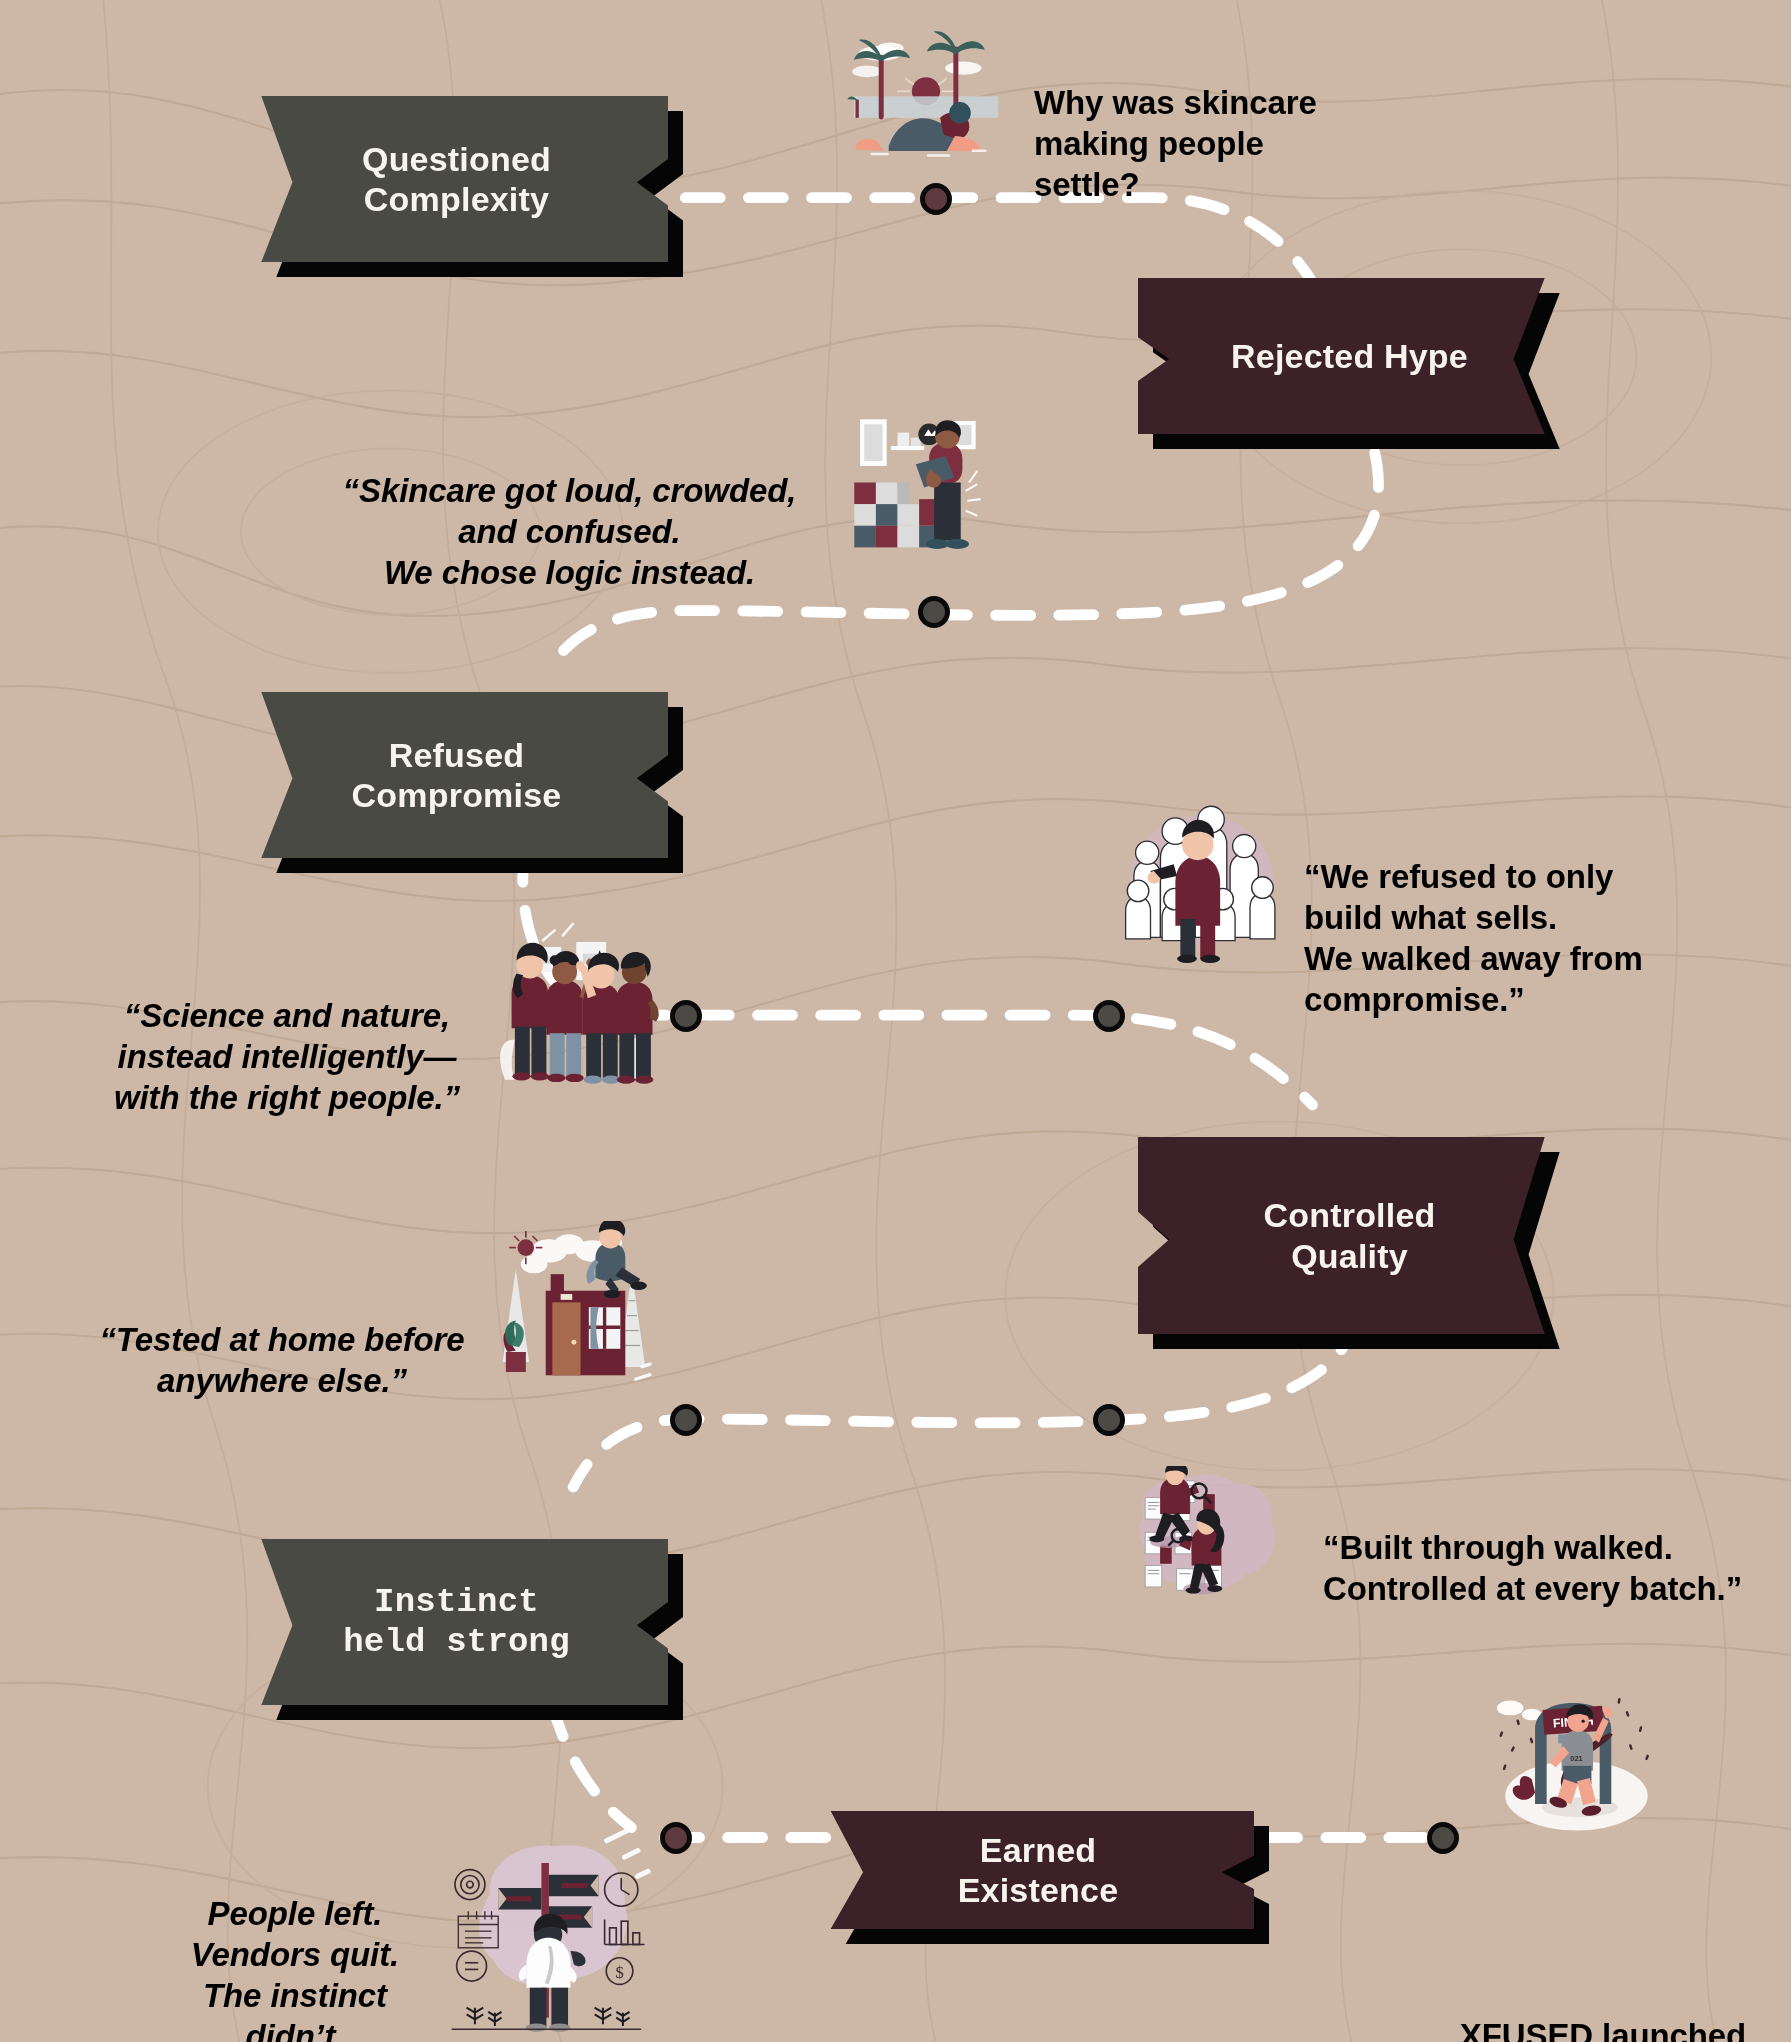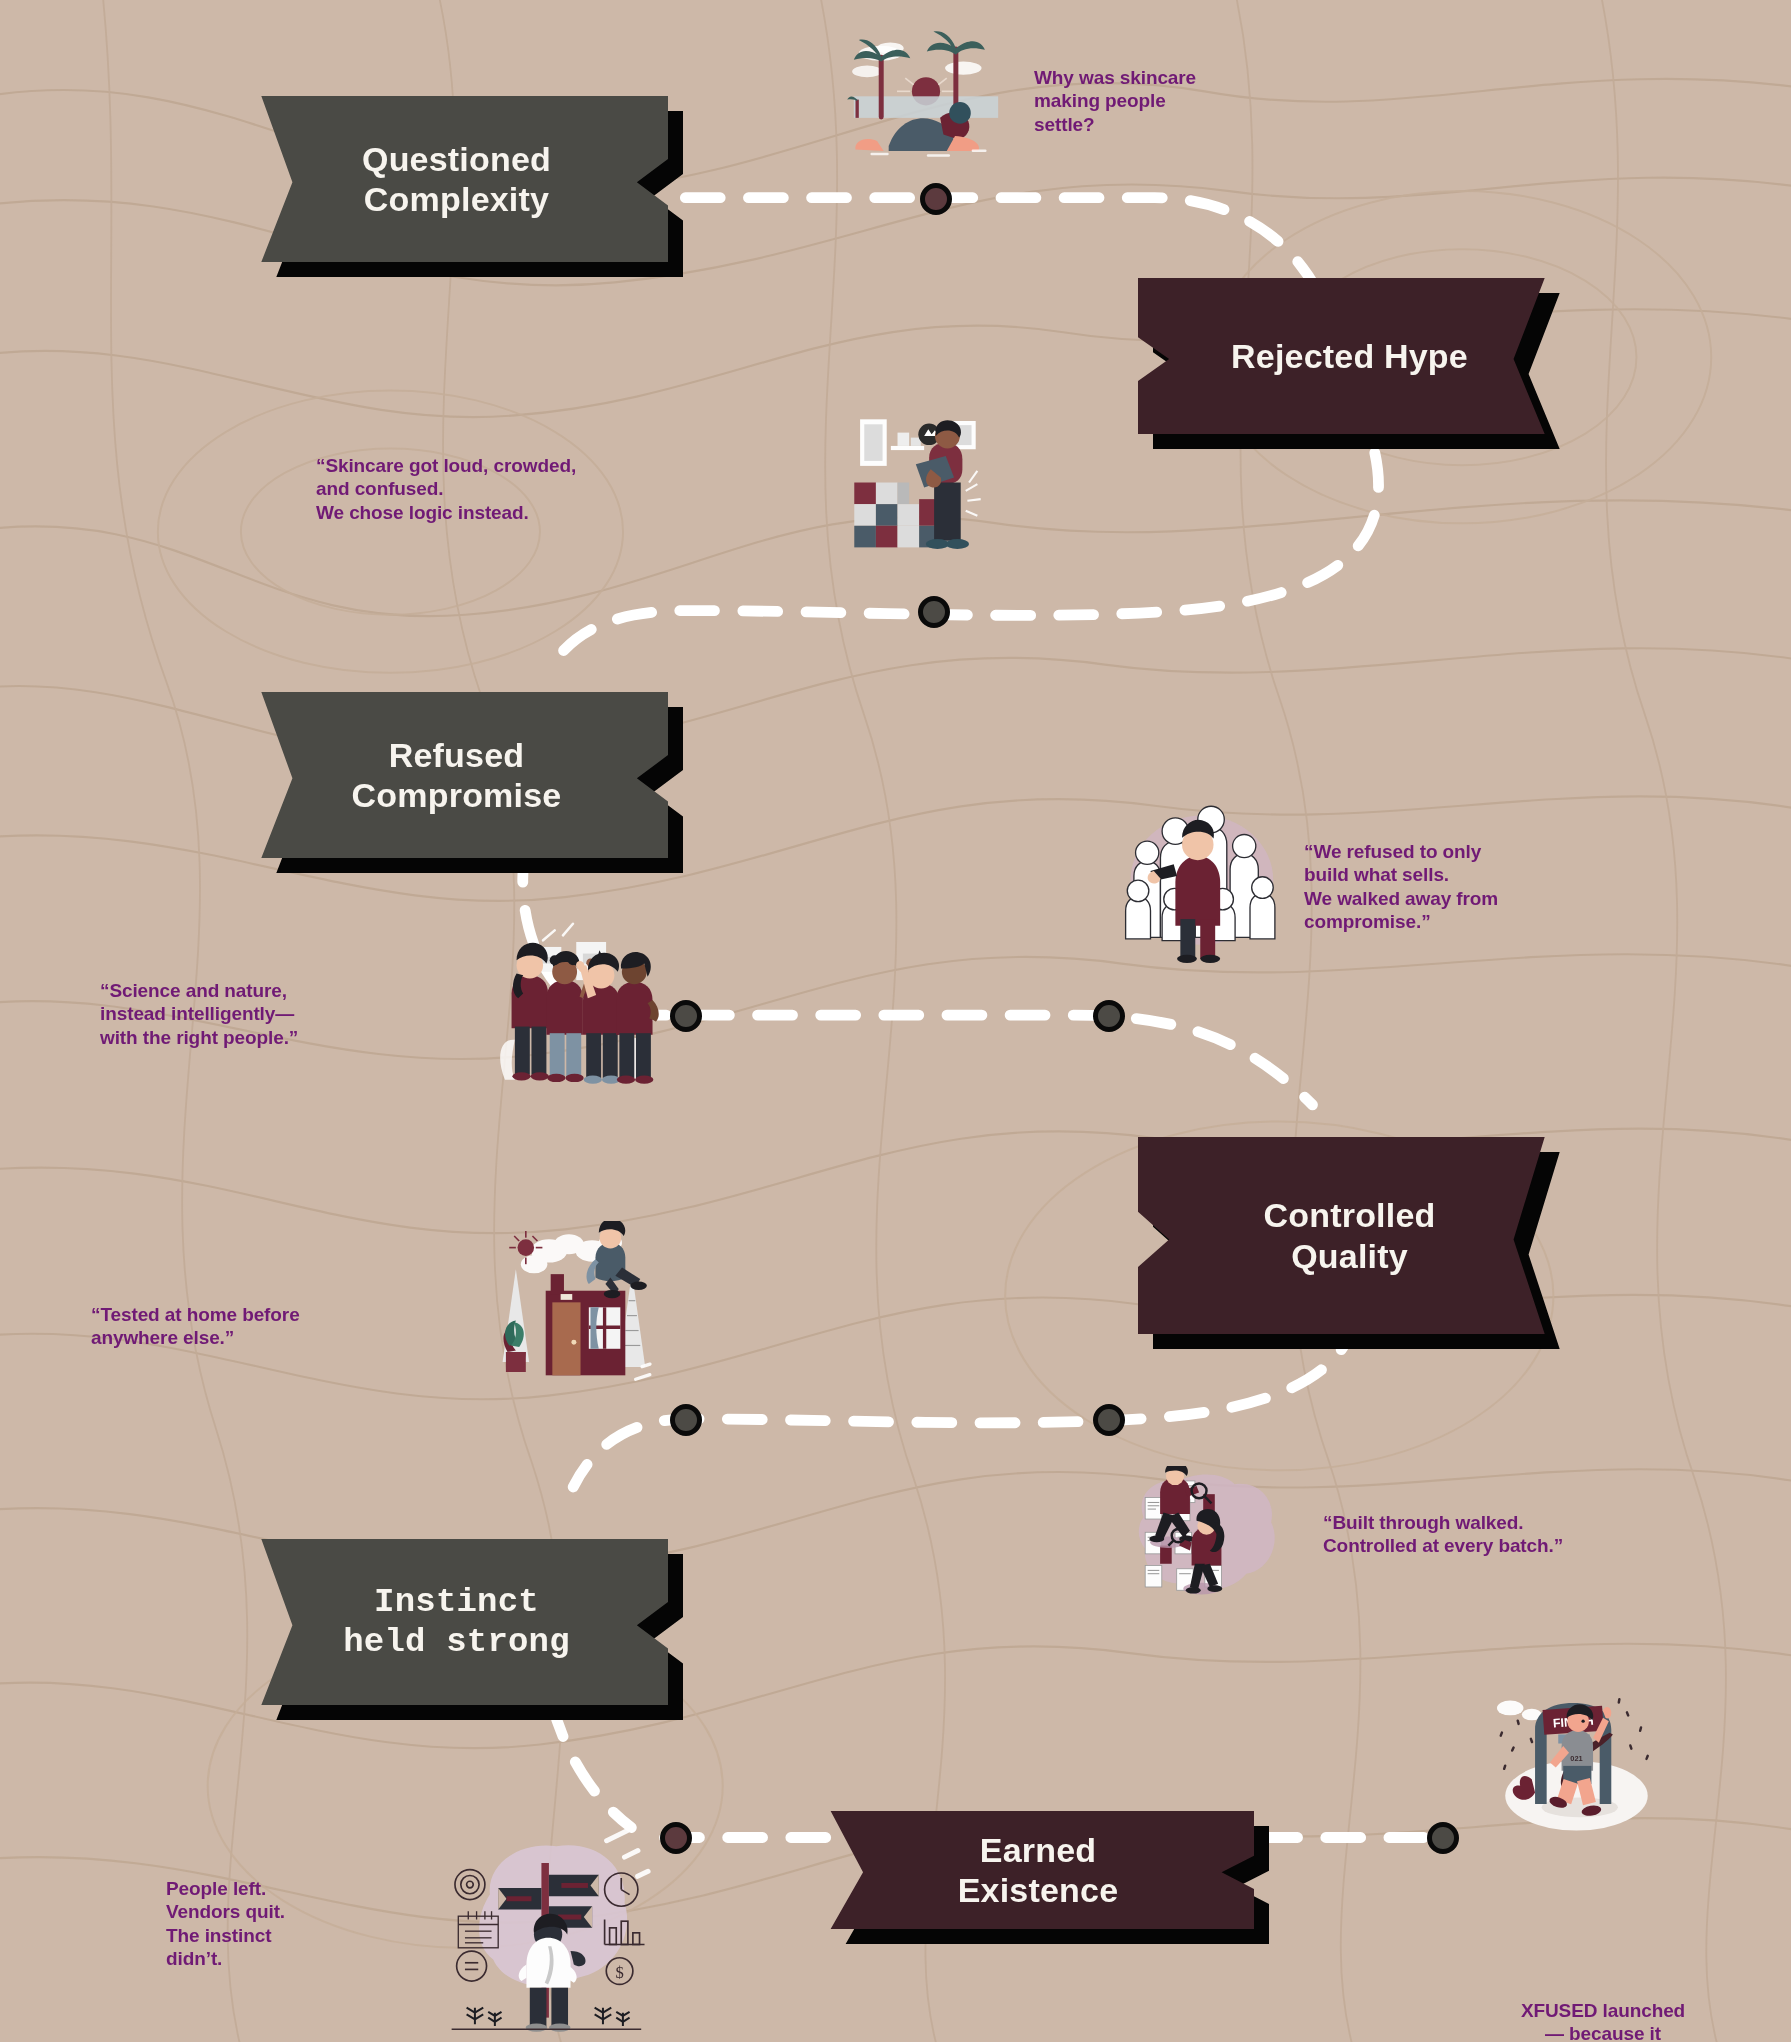--- a/index.html
+++ b/index.html
@@ -38,24 +38,24 @@
     display:flex;align-items:center;justify-content:center;
     color:#f7f4ee;font-weight:bold;font-size:34px;line-height:1.18;
     text-align:center;white-space:pre-line;letter-spacing:0.2px;
     z-index:2;padding:0 33px;box-sizing:border-box;
   }
   .banner-left .label{padding-left:58px;padding-right:66px;}
   .banner-right .label{padding-left:66px;padding-right:58px;}
 
   
   .caption{
-    position:absolute;z-index:6;color:#701a75;font-weight:bold;
-    font-size:19px;line-height:1.24;white-space:pre-line;letter-spacing:-0.1px;
+    position:absolute;z-index:6;color:#000000;font-weight:bold;
+    font-size:33px;line-height:1.24;white-space:pre-line;letter-spacing:-0.1px;
   }
-  .cap-right{text-align:left;}
+  .cap-right{text-align:center;font-style:italic;}
   .cap-left{text-align:left;}
   .cap-center{text-align:center;}
 
   
   .illus{position:absolute;z-index:4;}
   .illus svg{display:block;width:100%;height:100%;}
 
   
   .node{position:absolute;z-index:7;border-radius:50%;
         border:5.8px solid #0a0a0a;box-sizing:border-box;}

